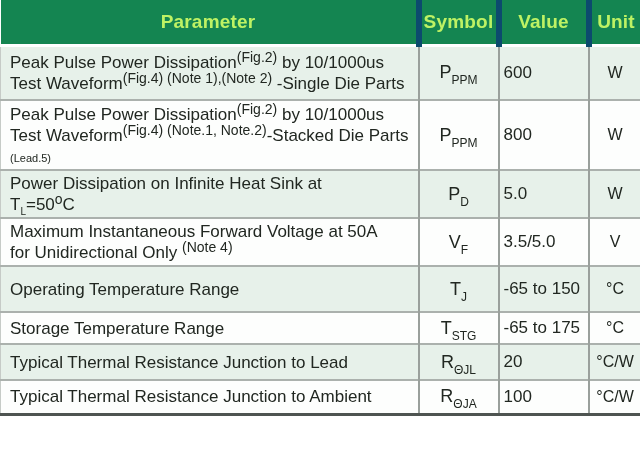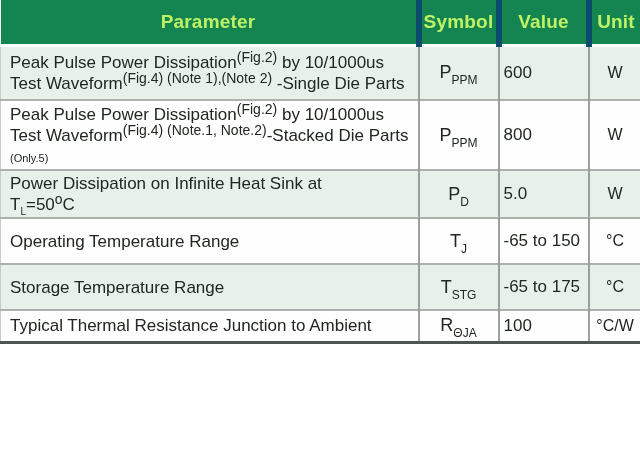--- a/index.html
+++ b/index.html
@@ -83,43 +83,55 @@
     </tr>
   </thead>
   <tbody>
     <tr>
       <td class="param">Peak Pulse Power Dissipation<sup>(Fig.2)</sup> by 10/1000us<br>Test Waveform<sup>(Fig.4) (Note 1),(Note 2)</sup> -Single Die Parts</td>
       <td class="sym">P<sub>PPM</sub></td>
       <td class="val">600</td>
       <td class="unit">W</td>
     </tr>
     <tr>
-      <td class="param">Peak Pulse Power Dissipation<sup>(Fig.2)</sup> by 10/1000us<br>Test Waveform<sup>(Fig.4) (Note.1, Note.2)</sup>-Stacked Die Parts<br><span class="small">(Only.5)</span></td>
+      <td class="param">Peak Pulse Power Dissipation<sup>(Fig.2)</sup> by 10/1000us<br>Test Waveform<sup>(Fig.4) (Note.1, Note.2)</sup>-Stacked Die Parts<br><span class="small">(Lead.5)</span></td>
       <td class="sym">P<sub>PPM</sub></td>
       <td class="val">800</td>
       <td class="unit">W</td>
     </tr>
     <tr>
       <td class="param">Power Dissipation on Infinite Heat Sink at<br>T<sub>L</sub>=50<sup>o</sup>C</td>
       <td class="sym">P<sub>D</sub></td>
       <td class="val">5.0</td>
       <td class="unit">W</td>
+    </tr>
+    <tr>
+      <td class="param">Maximum Instantaneous Forward Voltage at 50A<br>for Unidirectional Only <sup>(Note 4)</sup></td>
+      <td class="sym">V<sub>F</sub></td>
+      <td class="val">3.5/5.0</td>
+      <td class="unit">V</td>
     </tr>
     <tr>
       <td class="param">Operating Temperature Range</td>
       <td class="sym">T<sub>J</sub></td>
       <td class="val">-65 to 150</td>
       <td class="unit">°C</td>
     </tr>
     <tr>
       <td class="param">Storage Temperature Range</td>
       <td class="sym">T<sub>STG</sub></td>
       <td class="val">-65 to 175</td>
       <td class="unit">°C</td>
     </tr>
     <tr>
+      <td class="param">Typical Thermal Resistance Junction to Lead</td>
+      <td class="sym">R<sub>ΘJL</sub></td>
+      <td class="val">20</td>
+      <td class="unit">°C/W</td>
+    </tr>
+    <tr>
       <td class="param">Typical Thermal Resistance Junction to Ambient</td>
       <td class="sym">R<sub>ΘJA</sub></td>
       <td class="val">100</td>
       <td class="unit">°C/W</td>
     </tr>
   </tbody>
 </table>
 
 </body></html>

